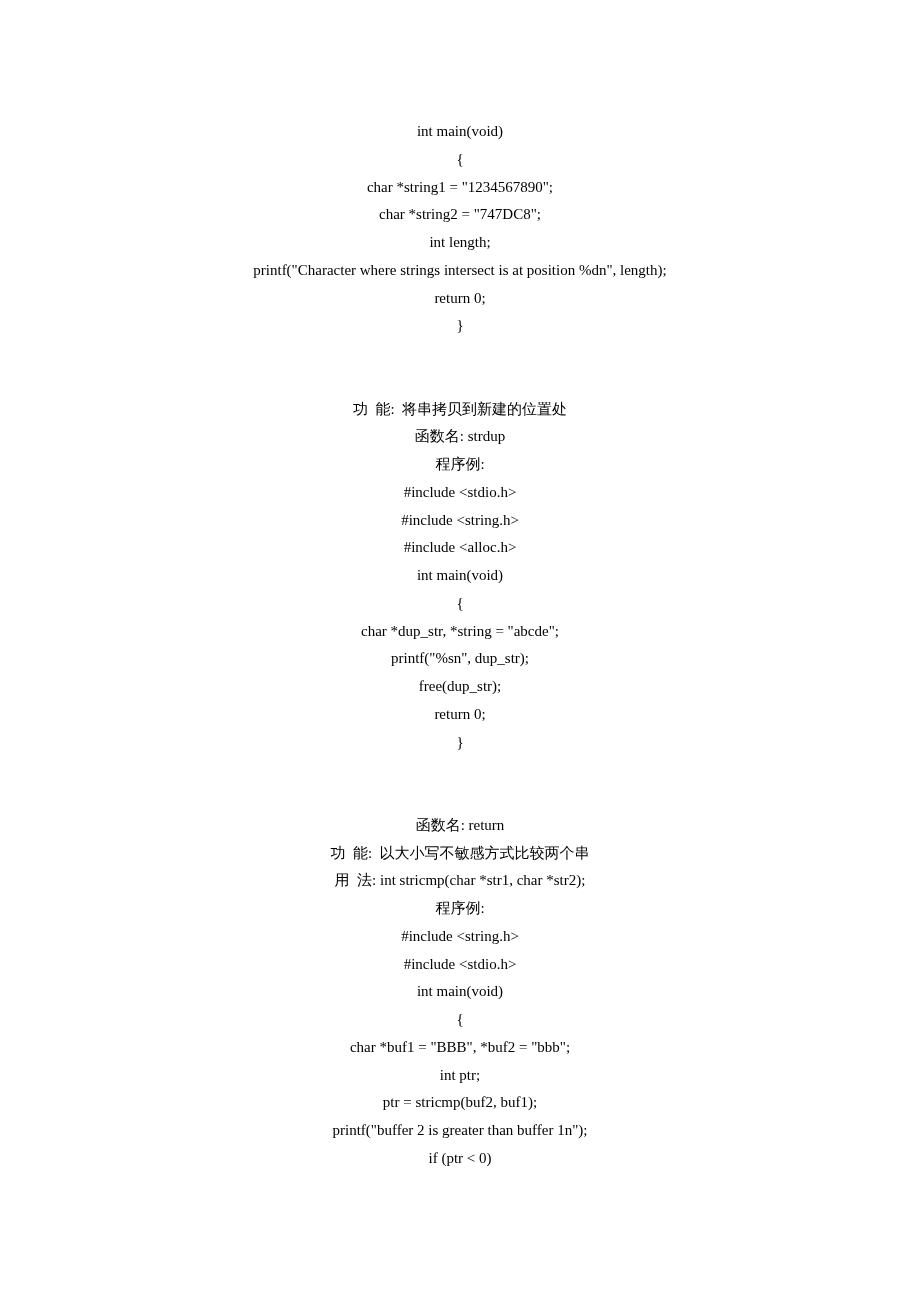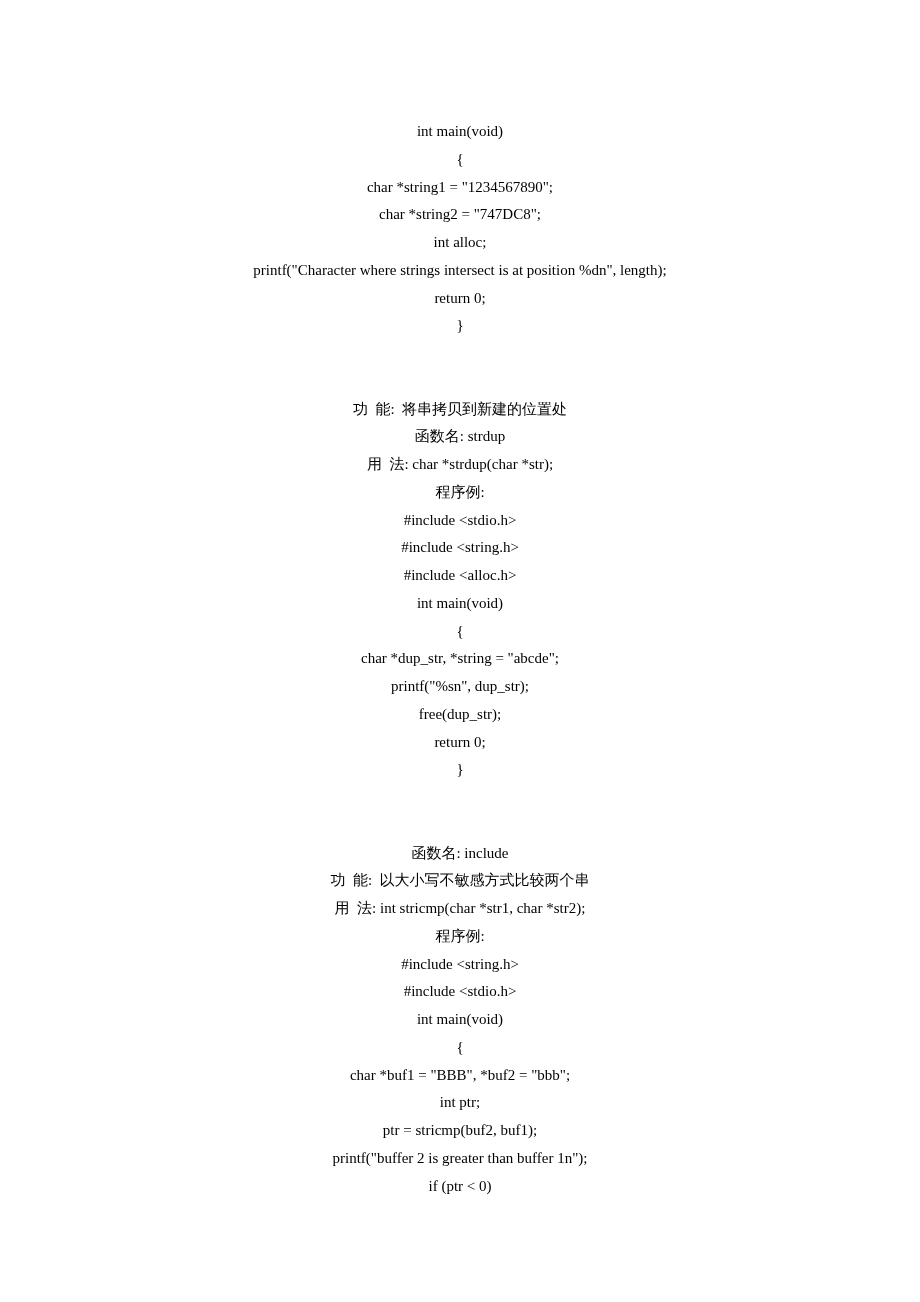--- a/index.html
+++ b/index.html
@@ -26,43 +26,42 @@
   }
 </style>
 </head>
 <body>
 
 <div class="page">
   <div class="line">int main(void)</div>
   <div class="line">{</div>
   <div class="line">char *string1 = "1234567890";</div>
   <div class="line">char *string2 = "747DC8";</div>
-  <div class="line">int alloc;</div>
+  <div class="line">int length;</div>
   <div class="line">printf("Character where strings intersect is at position %dn", length);</div>
   <div class="line">return 0;</div>
   <div class="line">}</div>
   <div class="blank"></div>
   <div class="blank"></div>
   <div class="line">功  能:  将串拷贝到新建的位置处</div>
   <div class="line">函数名: strdup</div>
-  <div class="line">用  法: char *strdup(char *str);</div>
   <div class="line">程序例:</div>
   <div class="line">#include &lt;stdio.h&gt;</div>
   <div class="line">#include &lt;string.h&gt;</div>
   <div class="line">#include &lt;alloc.h&gt;</div>
   <div class="line">int main(void)</div>
   <div class="line">{</div>
   <div class="line">char *dup_str, *string = "abcde";</div>
   <div class="line">printf("%sn", dup_str);</div>
   <div class="line">free(dup_str);</div>
   <div class="line">return 0;</div>
   <div class="line">}</div>
   <div class="blank"></div>
   <div class="blank"></div>
-  <div class="line">函数名: include</div>
+  <div class="line">函数名: return</div>
   <div class="line">功  能:  以大小写不敏感方式比较两个串</div>
   <div class="line">用  法: int stricmp(char *str1, char *str2);</div>
   <div class="line">程序例:</div>
   <div class="line">#include &lt;string.h&gt;</div>
   <div class="line">#include &lt;stdio.h&gt;</div>
   <div class="line">int main(void)</div>
   <div class="line">{</div>
   <div class="line">char *buf1 = "BBB", *buf2 = "bbb";</div>
   <div class="line">int ptr;</div>
   <div class="line">ptr = stricmp(buf2, buf1);</div>

